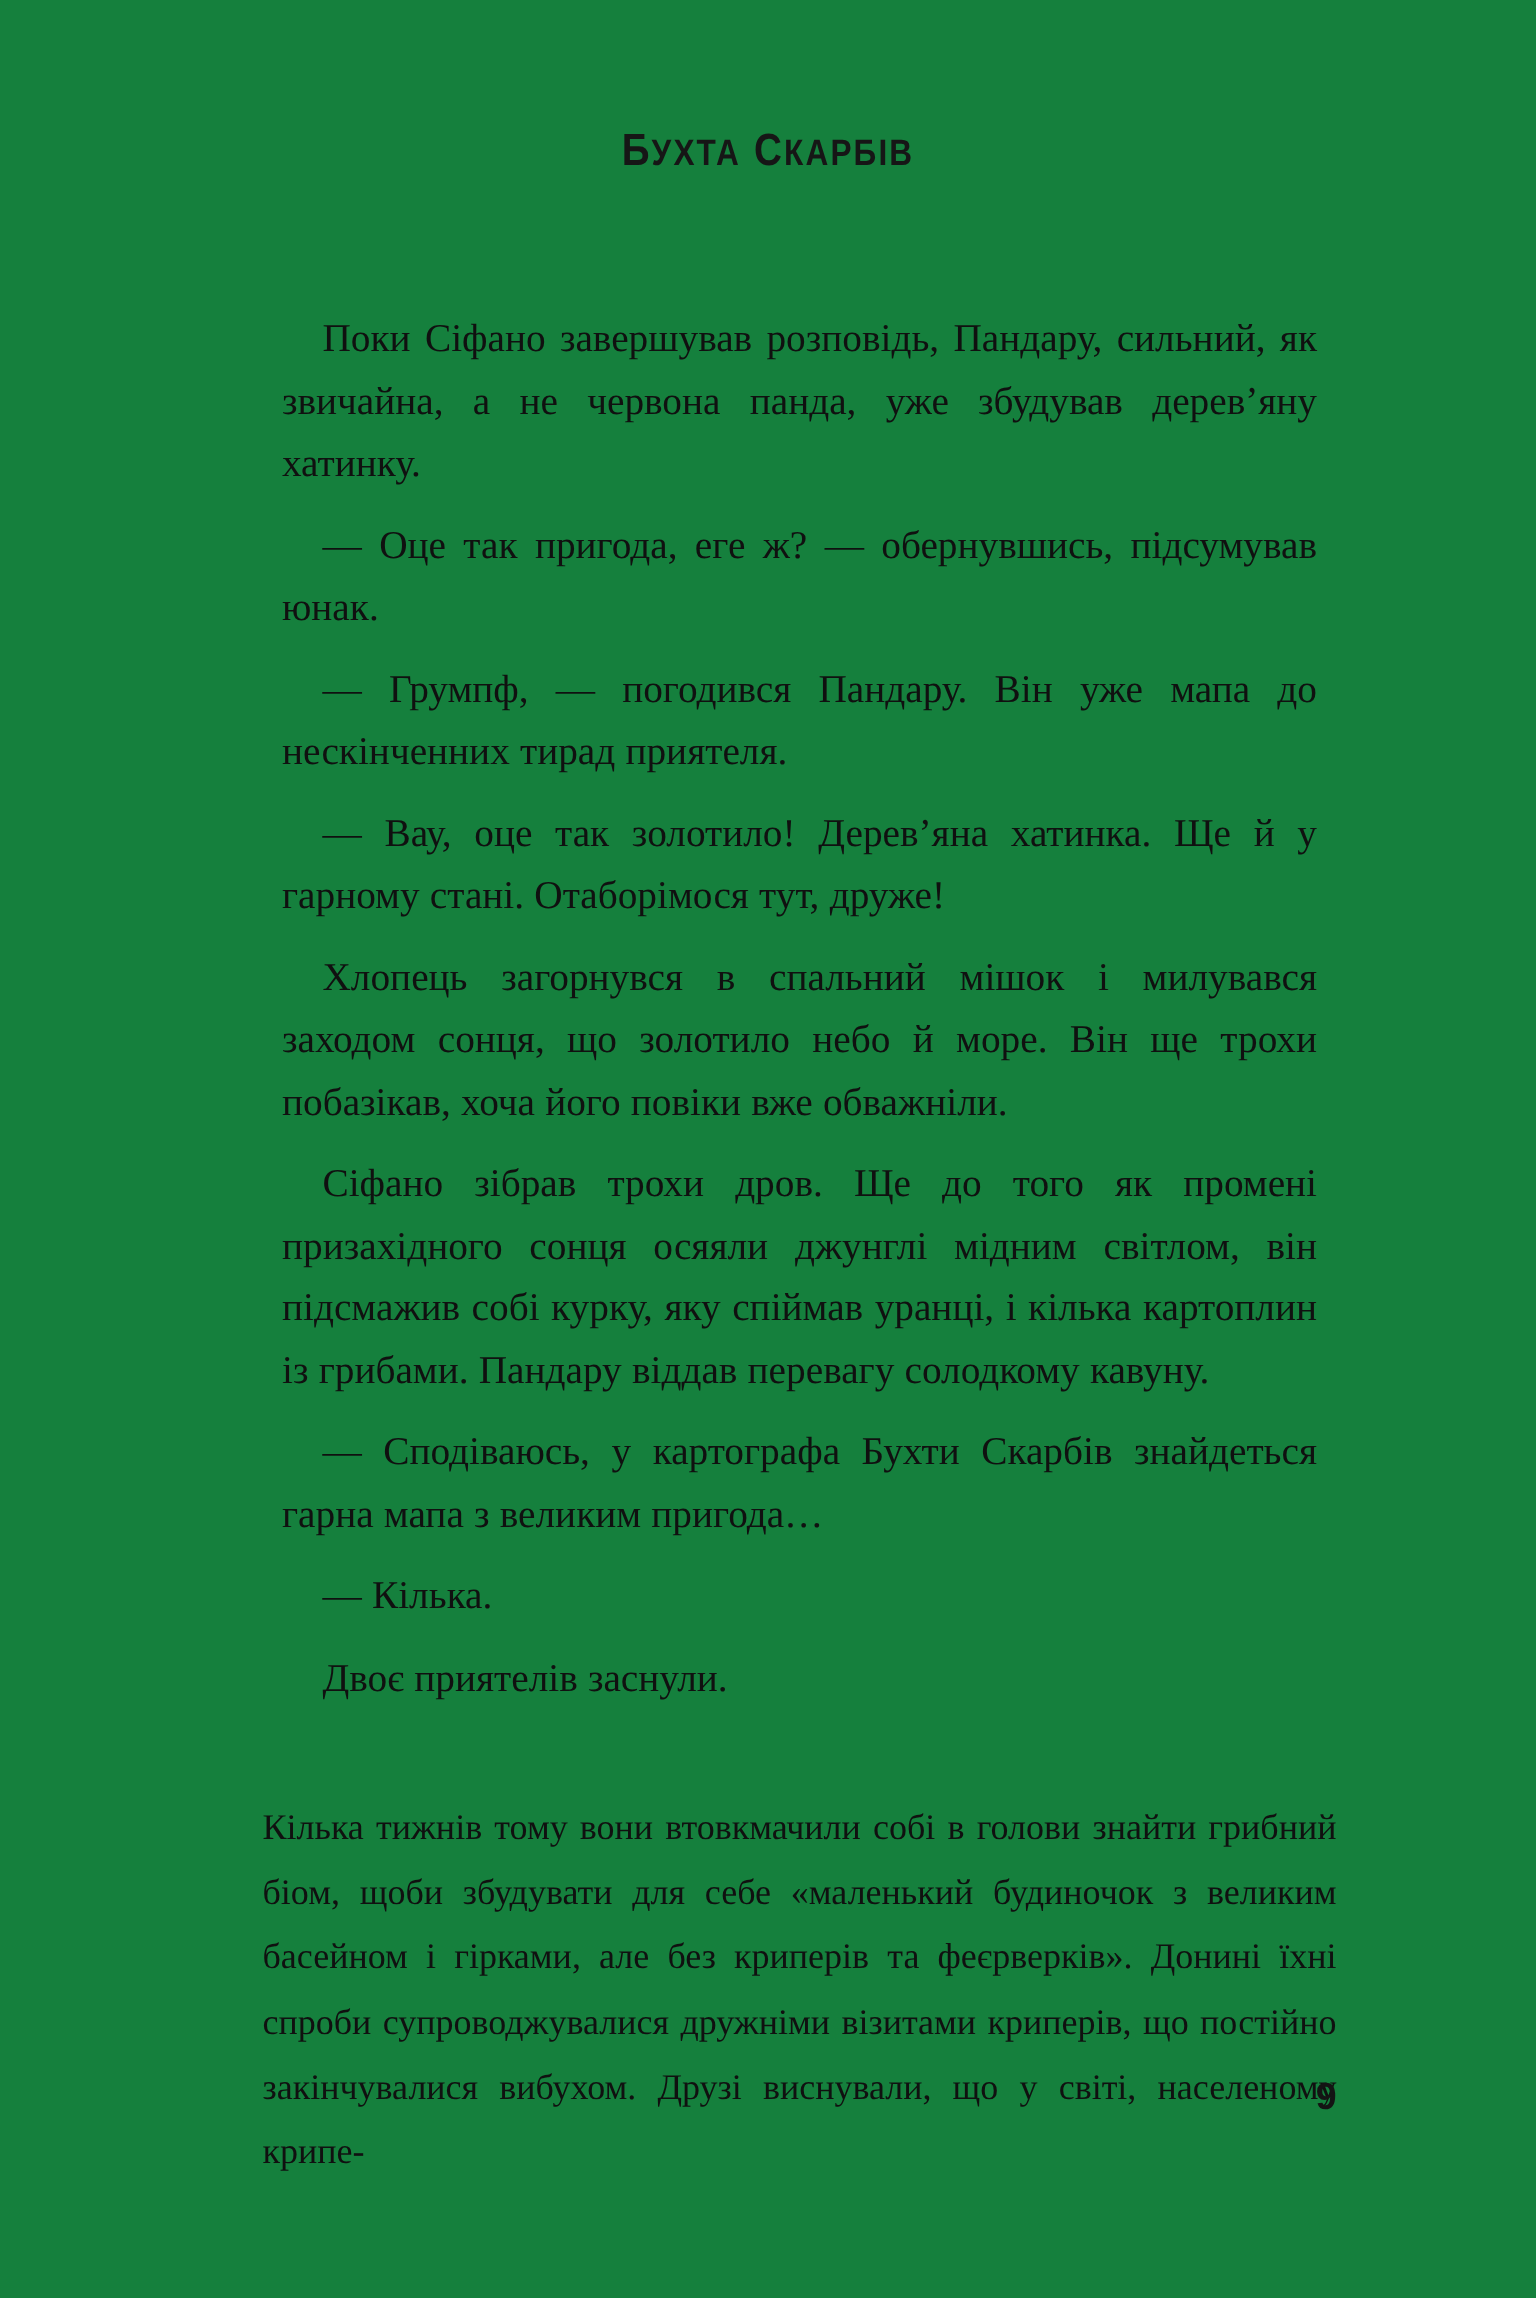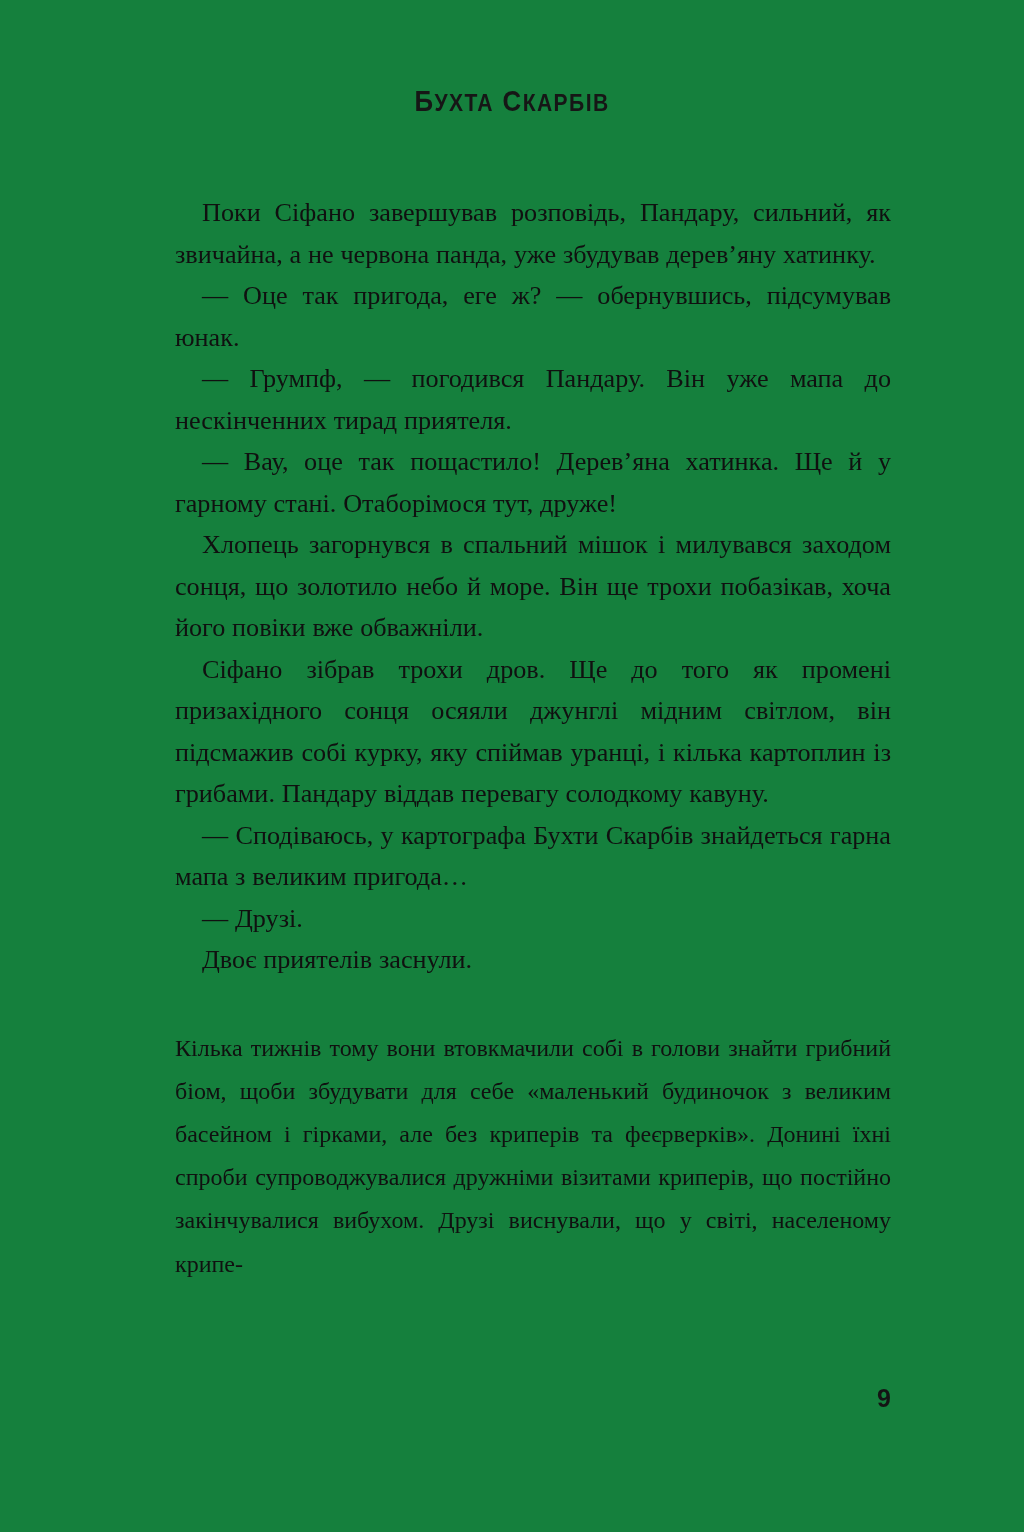--- a/index.html
+++ b/index.html
@@ -45,21 +45,21 @@
 
   
   .textblock {
     position: absolute;
     left: 175px;
     top: 192px;
     width: 716px;
   }
 
   p.body-par {
-    margin: 0;
+    margin: 13px;
     font-family: "Liberation Serif", "DejaVu Serif", serif;
     font-size: 26.2px;
     line-height: 41.5px;
     color: #101010;
     text-align: justify;
     text-justify: inter-word;
     text-indent: 27px;
     -webkit-hyphens: none;
     hyphens: none;
     word-spacing: 0.01em;
@@ -105,25 +105,25 @@
 
   <div class="running-header">
     <span class="hdr-cap">Б</span><span class="hdr-small">УХТА</span><span class="hdr-cap">&nbsp;</span><span class="hdr-cap">С</span><span class="hdr-small">КАРБІВ</span>
   </div>
 
   <div class="textblock">
 
     <p class="body-par">Поки Сіфано завершував розповідь, Пандару, сильний, як звичайна, а не червона панда, уже збудував дерев’яну хатинку.</p>
     <p class="body-par">— Оце так пригода, еге ж? — обернувшись, підсумував юнак.</p>
     <p class="body-par">— Грумпф, — погодився Пандару. Він уже мапа до нескінченних тирад приятеля.</p>
-    <p class="body-par">— Вау, оце так пощастило! Дерев’яна хатинка. Ще й у гарному стані. Отаборімося тут, друже!</p>
+    <p class="body-par">— Вау, оце так золотило! Дерев’яна хатинка. Ще й у гарному стані. Отаборімося тут, друже!</p>
     <p class="body-par">Хлопець загорнувся в спальний мішок і милувався заходом сонця, що золотило небо й море. Він ще трохи побазікав, хоча його повіки вже обважніли.</p>
     <p class="body-par">Сіфано зібрав трохи дров. Ще до того як промені призахідного сонця осяяли джунглі мідним світлом, він підсмажив собі курку, яку спіймав уранці, і кілька картоплин із грибами. Пандару віддав перевагу солодкому кавуну.</p>
     <p class="body-par">— Сподіваюсь, у картографа Бухти Скарбів знайдеться гарна мапа з великим пригода…</p>
-    <p class="body-par">— Друзі.</p>
+    <p class="body-par">— Кілька.</p>
     <p class="body-par">Двоє приятелів заснули.</p>
 
     <div class="section-break"></div>
 
     <p class="closing-par">Кілька тижнів тому вони втовкмачили собі в голови знайти грибний біом, щоби збудувати для себе «маленький будиночок з великим басейном і гірками, але без криперів та феєрверків». Донині їхні спроби супроводжувалися дружніми візитами криперів, що постійно закінчувалися вибухом. Друзі виснували, що у світі, населеному крипе-</p>
 
   </div>
 
   <div class="folio">9</div>
 

